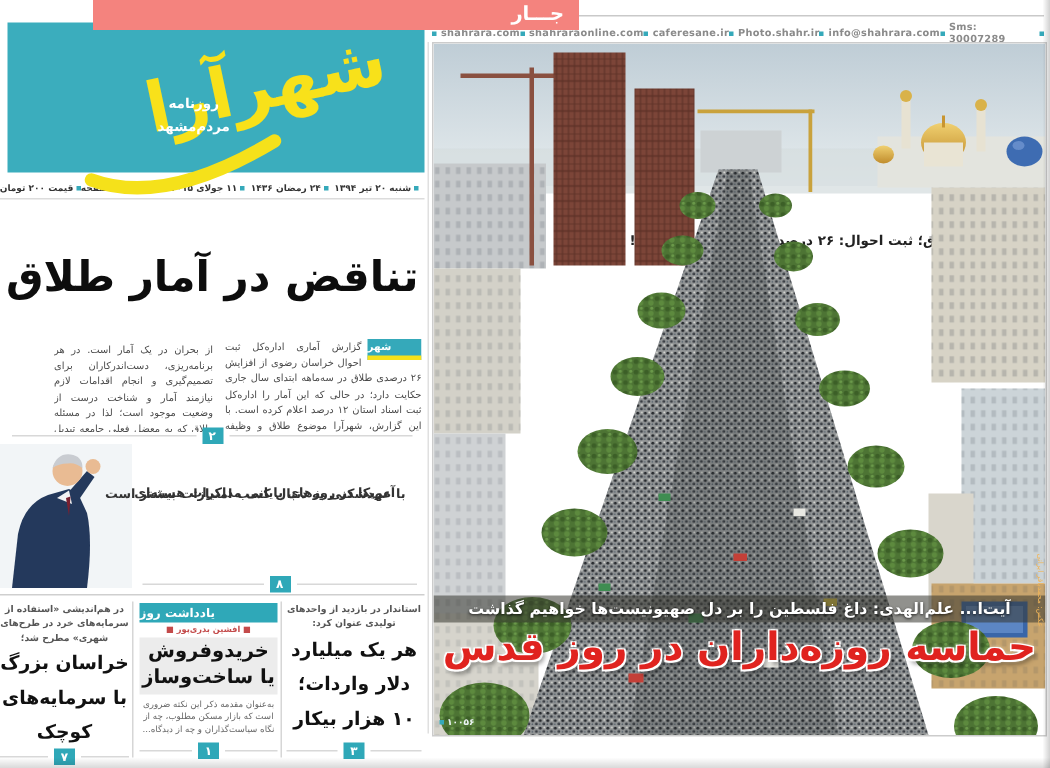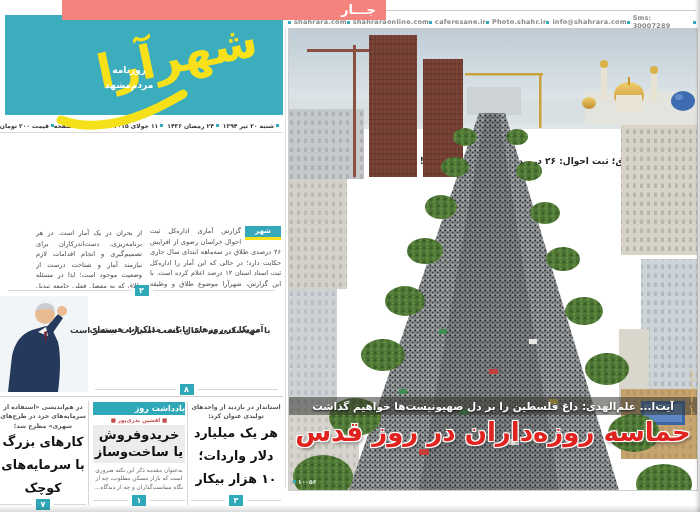--- a/index.html
+++ b/index.html
@@ -26,21 +26,21 @@
   .dl-group{display:flex;align-items:center;gap:4px;}
   .dl-item{display:flex;align-items:center;gap:2px;font-size:6px;color:#333;font-weight:bold;white-space:nowrap;}
   
   #divorce-kicker{position:absolute;right:4px;top:156px;width:279px;text-align:right;
                   font-size:9px;font-weight:bold;color:#222;white-space:nowrap;}
   #divorce-headline{position:absolute;left:0;top:168px;width:283px;text-align:center;
                     font-size:28px;font-weight:bold;color:#0d0d0d;white-space:nowrap;}
   .bodytext{font-size:6.6px;line-height:1.6;color:#4a4a4a;text-align:justify;}
   #divorce-body-right{position:absolute;left:150px;top:226px;width:131px;height:62px;overflow:hidden;}
   #section-badge{float:right;width:36px;height:11px;background:#35a9ba;border-bottom:3px solid #f5e11a;
-                 color:#fff;font-size:7px;font-weight:bold;text-align:center;line-height:11px;margin-left:4px;margin-bottom:2px;}
+                 color:#fff;font-size:7px;font-weight:bold;text-align:left;line-height:11px;margin-left:4px;margin-bottom:2px;}
   #divorce-body-left{position:absolute;left:36px;top:228px;width:106px;height:60px;overflow:hidden;}
   
   .badge-row{position:absolute;display:flex;align-items:center;gap:4px;}
   .badge-row .ln{flex:1;height:1px;background:#d8d8d8;}
   .pbadge{width:14px;height:11px;background:#2fa8b8;color:#fff;font-size:8px;font-weight:bold;
           text-align:center;line-height:11px;flex:0 0 auto;}
   #divorce-badgerow{left:8px;top:285px;width:267px;}
   #kerry-badgerow{left:95px;top:384px;width:183px;}
   
   #kerry-photo{position:absolute;left:0;top:296px;width:88px;height:96px;}
@@ -54,21 +54,21 @@
   
   .vrule{position:absolute;top:401px;height:104px;width:1px;background:#d6d6d6;}
   #vrule1{left:88px;} #vrule2{left:187px;}
   .minicol{position:absolute;top:402px;height:104px;display:flex;flex-direction:column;align-items:center;}
   #col-governor{left:191px;width:90px;}
   #col-note{left:93px;width:92px;}
   #col-capital{left:0px;width:86px;}
   .mini-kicker{font-size:6.2px;color:#555;font-weight:bold;text-align:center;line-height:1.5;}
   .mini-h{font-size:12.5px;font-weight:bold;color:#111;text-align:center;line-height:1.85;white-space:nowrap;}
   .note-bar{width:100%;height:13px;background:#2fa8b8;color:#fff;font-size:8px;font-weight:bold;
-            text-align:right;line-height:13px;}
+            text-align:left;line-height:13px;}
   .note-byline{font-size:5.5px;color:#c34a4a;font-weight:bold;margin-top:2px;}
   .note-box{width:100%;background:#ececec;margin-top:2px;padding:2px 0;}
   .note-h{font-size:13px;font-weight:bold;color:#111;text-align:center;line-height:1.3;}
   .note-body{font-size:5.8px;color:#666;text-align:center;line-height:1.5;margin-top:3px;}
   .minicol .badge-row{position:static;width:100%;margin-top:auto;}
   
   #photo{position:absolute;left:288px;top:28px;width:408px;height:461px;overflow:hidden;
          border:1px solid #cccccc;box-sizing:content-box;}
   #photo-caption{position:absolute;left:0;top:368px;width:100%;height:18px;background:rgba(55,55,48,.55);
                  color:#fff;font-size:10.5px;font-weight:bold;text-align:center;line-height:18px;
@@ -158,20 +158,21 @@
           <span>۱۶ صفحه</span>
         </span>
     </span>
     <span class="dl-item">
         <i class="sq"></i>
         <span>قیمت ۲۰۰ تومان</span>
       </span>
   </div>
 
   <div id="divorce-kicker">افزایش آمار طلاق؛ ثبت احوال: ۲۶ درصد، ثبت اسناد: ۱۲ درصد!</div>
+  <div id="divorce-headline">تناقض در آمار طلاق</div>
   <div id="divorce-body-right" class="bodytext">
     <span id="section-badge">شهر</span>
     <span>گزارش آماری اداره‌کل ثبت احوال خراسان رضوی از افزایش ۲۶ درصدی طلاق در سه‌ماهه ابتدای سال جاری حکایت دارد؛ در حالی که این آمار را اداره‌کل ثبت اسناد استان ۱۲ درصد اعلام کرده است. با این گزارش، شهرآرا موضوع طلاق و وظیفه دستگاه‌های متولی برای کاهش فروپاشی خانواده‌ها و آثار متعاقب آن را فراتر</span>
   </div>
   <div id="divorce-body-left" class="bodytext">
     <span>از بحران در یک آمار است. در هر برنامه‌ریزی، دست‌اندرکاران برای تصمیم‌گیری و انجام اقدامات لازم نیازمند آمار و شناخت درست از وضعیت موجود است؛ لذا در مسئله طلاق که به معضل فعلی جامعه تبدیل شده، آمار متناقض در جایی ممکن است.</span>
   </div>
   <div id="divorce-badgerow" class="badge-row">
     <i class="ln"></i>
     <span class="pbadge">۲</span>
@@ -225,21 +226,21 @@
     <div class="note-body">به‌عنوان مقدمه ذکر این نکته ضروری است که بازار مسکن مطلوب، چه از نگاه سیاست‌گذاران و چه از دیدگاه...</div>
     <div class="badge-row">
       <i class="ln"></i>
       <span class="pbadge">۱</span>
       <i class="ln"></i>
     </div>
   </div>
 
   <div id="col-capital" class="minicol">
     <div class="mini-kicker">در هم‌اندیشی «استفاده از سرمایه‌های خرد در طرح‌های شهری» مطرح شد؛</div>
-    <div class="mini-h">کارهای بزرگ</div>
+    <div class="mini-h">خراسان بزرگ</div>
     <div class="mini-h">با سرمایه‌های</div>
     <div class="mini-h">کوچک</div>
     <div class="badge-row">
       <i class="ln"></i>
       <span class="pbadge">۷</span>
       <i class="ln"></i>
     </div>
   </div>
 
   <div id="lcol-rule"></div>

